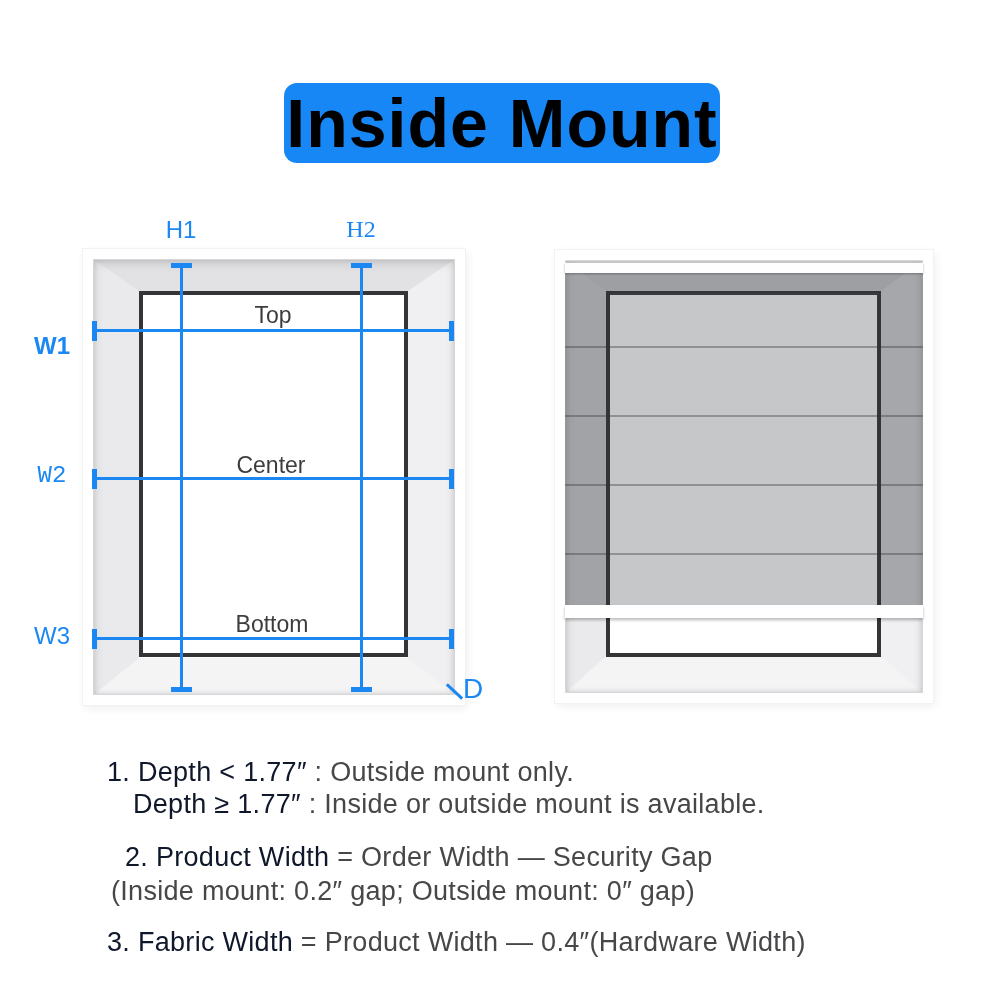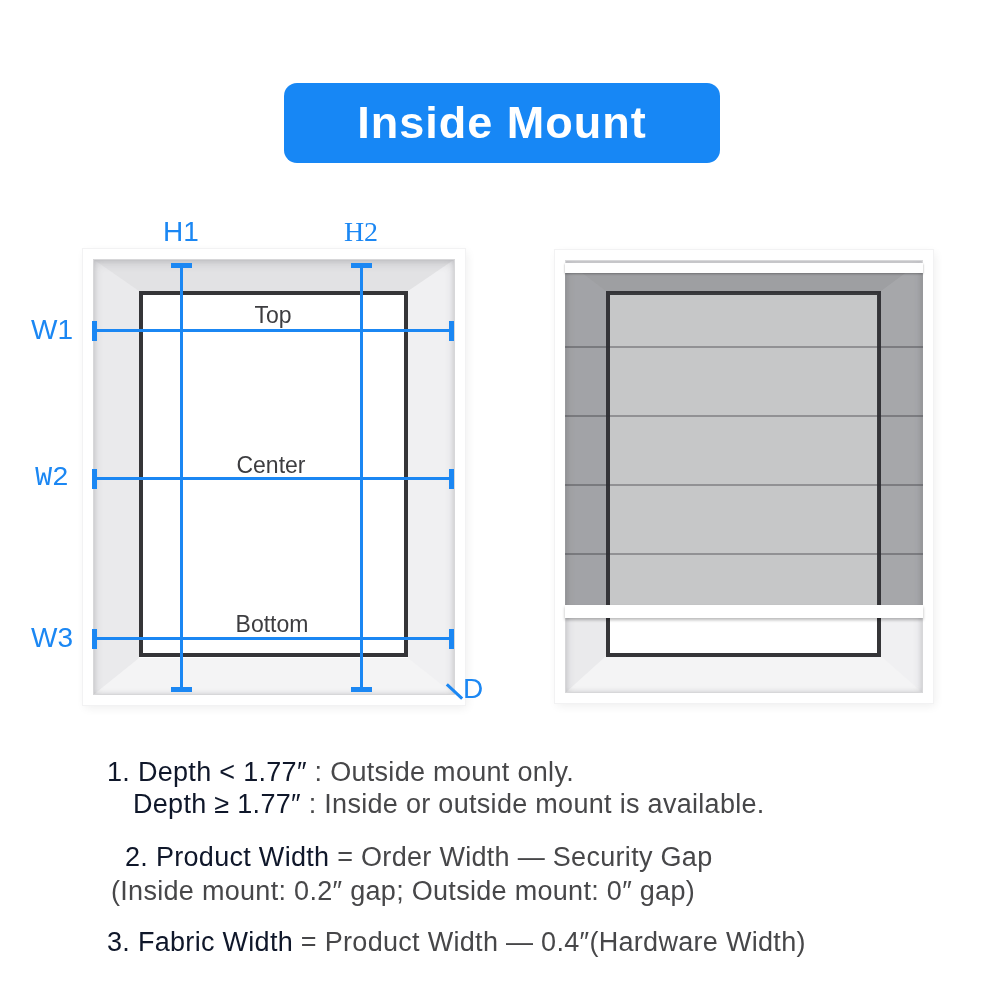--- a/index.html
+++ b/index.html
@@ -8,21 +8,21 @@
     width:1001px; height:1001px; position:relative; overflow:hidden;
     font-family:"Liberation Sans","DejaVu Sans",sans-serif;
   }
 
   
   .banner {
     position:absolute; left:284px; top:83px; width:436px; height:80px;
     background:#1787f5; border-radius:13px;
     display:flex; align-items:center; justify-content:center;
   }
-  .banner-text { color:#ffffff; font-size:45px; font-weight:700; letter-spacing:1px; }
+  .banner-text { color:#000000; font-size:68px; font-weight:700; letter-spacing:1px; }
 
   
   .window {
     position:absolute; background:#fff;
     box-shadow:0 0 0 1px #f2f2f3, 2px 3px 9px rgba(0,0,0,.07);
   }
   .win-left  { left:83px;  top:249px; width:382px; height:456px; }
   .win-right { left:555px; top:250px; width:378px; height:453px; }
   .bevel {
     position:absolute; inset:10px; border-style:solid;
@@ -71,24 +71,24 @@
   .w3-line { left:94px; top:637px; width:359px; height:3px; }
   .w1-cap-l { left:92px;  top:321px; width:5px; height:20px; }
   .w1-cap-r { left:449px; top:321px; width:5px; height:20px; }
   .w2-cap-l { left:92px;  top:469px; width:5px; height:20px; }
   .w2-cap-r { left:449px; top:469px; width:5px; height:20px; }
   .w3-cap-l { left:92px;  top:629px; width:5px; height:20px; }
   .w3-cap-r { left:449px; top:629px; width:5px; height:20px; }
   .d-diag { left:444px; top:690px; width:21px; height:3px; transform:rotate(43deg); }
 
   
-  .mlabel { position:absolute; color:#1b87f3; font-size:28px; text-align:center; }
+  .mlabel { position:absolute; color:#1b87f3; font-size:24px; text-align:center; }
   .lbl-h1 { left:153px; top:216px; width:56px; }
   .lbl-h2 { left:333px; top:216px; width:56px;font-family:Liberation Serif, serif; }
-  .lbl-w1 { left:26px; top:314px; width:52px; }
+  .lbl-w1 { left:26px; top:332px; width:52px;font-weight:bold; }
   .lbl-w2 { left:26px; top:462px; width:52px;font-family:Liberation Mono, monospace; }
   .lbl-w3 { left:26px; top:622px; width:52px; }
   .lbl-d  { left:463px; top:673px; width:36px; font-size:28px; text-align:left; }
   .dlabel { position:absolute; color:#3d3d40; font-size:23px; text-align:center; }
   .lbl-top    { left:213px; top:302px; width:120px; }
   .lbl-center { left:211px; top:452px; width:120px; }
   .lbl-bottom { left:212px; top:611px; width:120px; }
 
   
   .note-line {

